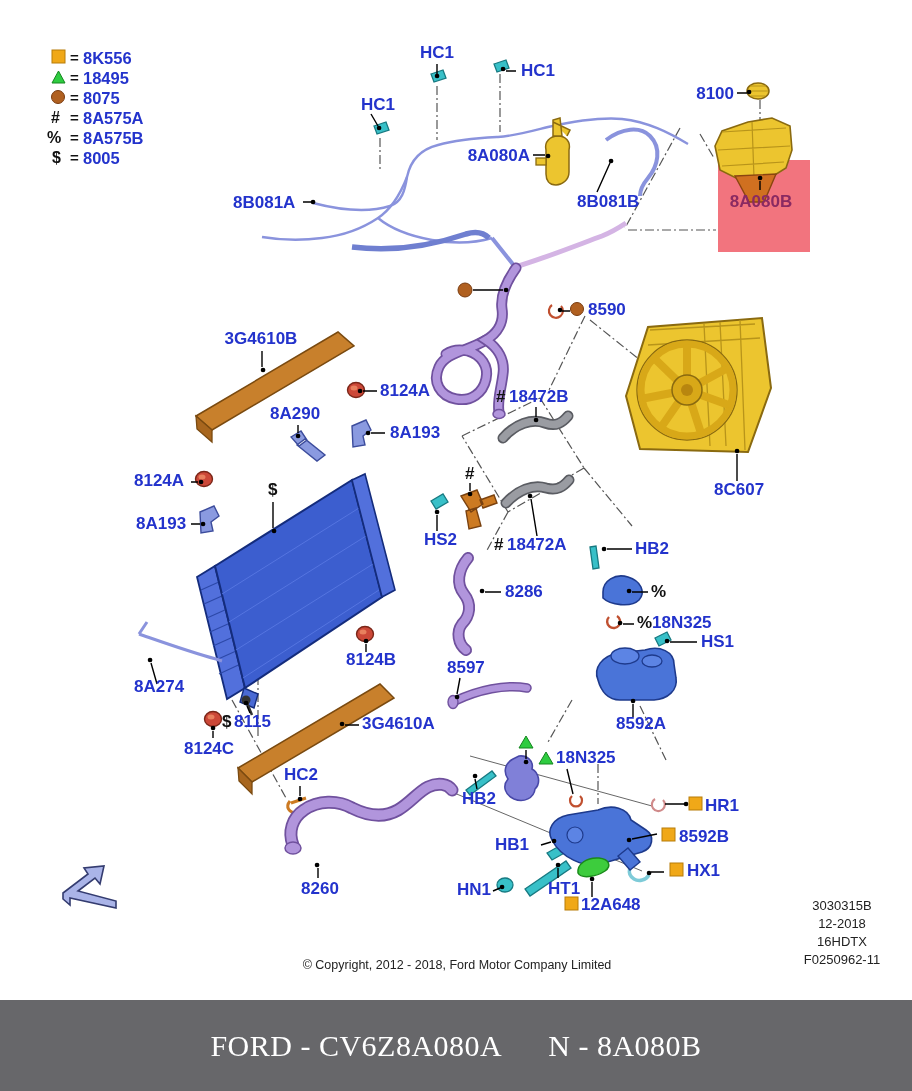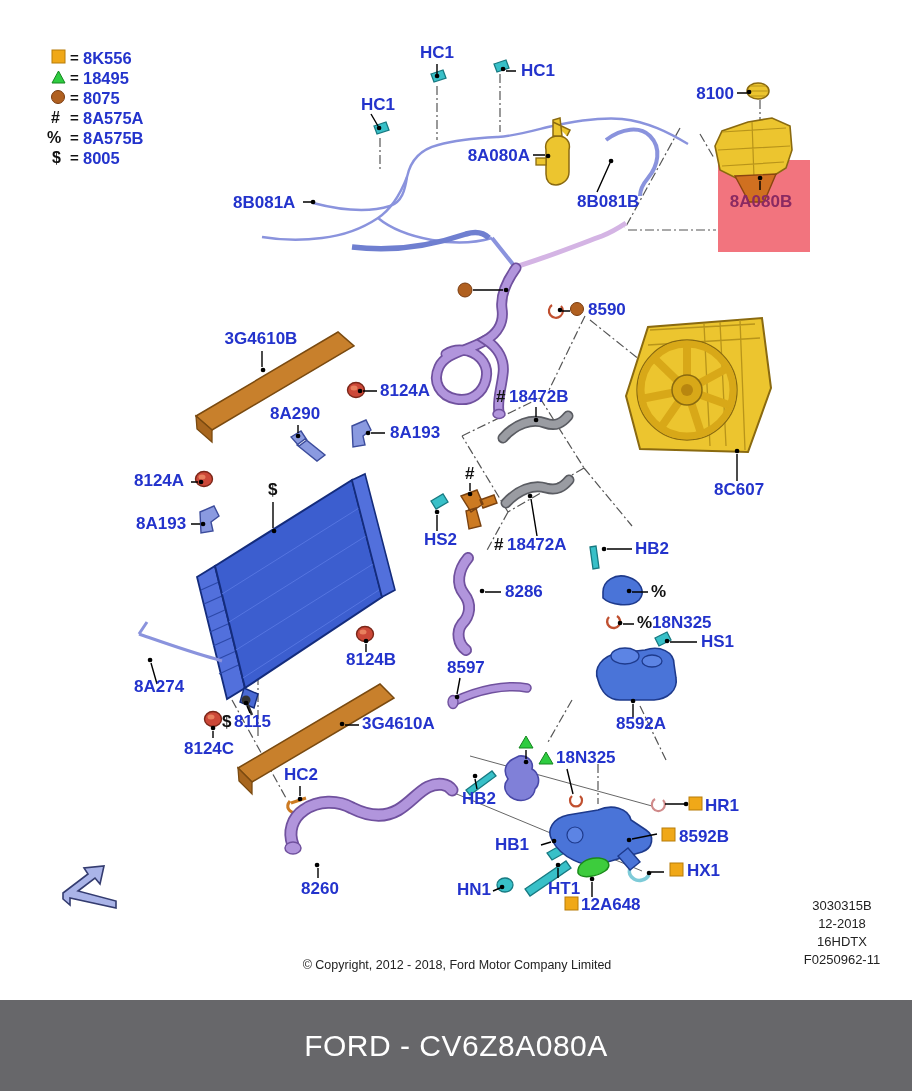--- a/index.html
+++ b/index.html
@@ -9,21 +9,21 @@
   .lbl{fill:#2333cc;font-weight:bold;font-size:17px;}
   .sym{fill:#111;font-weight:bold;font-size:17px;}
   .hl-lbl{fill:#8a2a62;font-weight:bold;font-size:17px;}
   .legend-code{fill:#2333cc;font-weight:bold;font-size:16.5px;}
   .legend-eq{fill:#111;font-weight:bold;font-size:15px;}
   .legend-sym{fill:#111;font-weight:bold;font-size:16px;}
   .docinfo{fill:#222;font-size:13px;}
   .copyright{fill:#222;font-size:12.5px;}
   #footer-bar{position:absolute;left:0;top:1000px;width:912px;height:91px;
       background:#67676a;display:flex;align-items:center;justify-content:center;
-      gap:46px;color:#fff;font-size:30px;letter-spacing:0.5px;}
+      gap:46px;color:#fff;font-size:30px;letter-spacing:0.5px;font-family:Liberation Serif, serif;}
 </style>
 </head>
 <body>
 
 
 
 <svg width="912" height="1000" viewBox="0 0 912 1000">
 
   <g>
     <path fill="none" stroke="#555" stroke-width="1.2" stroke-dasharray="9 3 2 3" d="M437,86V140 M500,74V132 M380,138V170 M760,100V122 M628,230H716 M680,128L625,228 M700,134L714,158
@@ -290,16 +290,17 @@
     <text class="docinfo" text-anchor="middle" x="842" y="946">16HDTX</text>
     <text class="docinfo" text-anchor="middle" x="842" y="964">F0250962-11</text>
   </g>
 
   <text class="copyright" text-anchor="middle" x="457" y="969">© Copyright, 2012 - 2018, Ford Motor Company Limited</text>
 </svg>
 
 
 <div id="footer-bar">
   <span>FORD - CV6Z8A080A</span>
+  <span>N - 8A080B</span>
 </div>
 
 
 
 
 </body></html>

